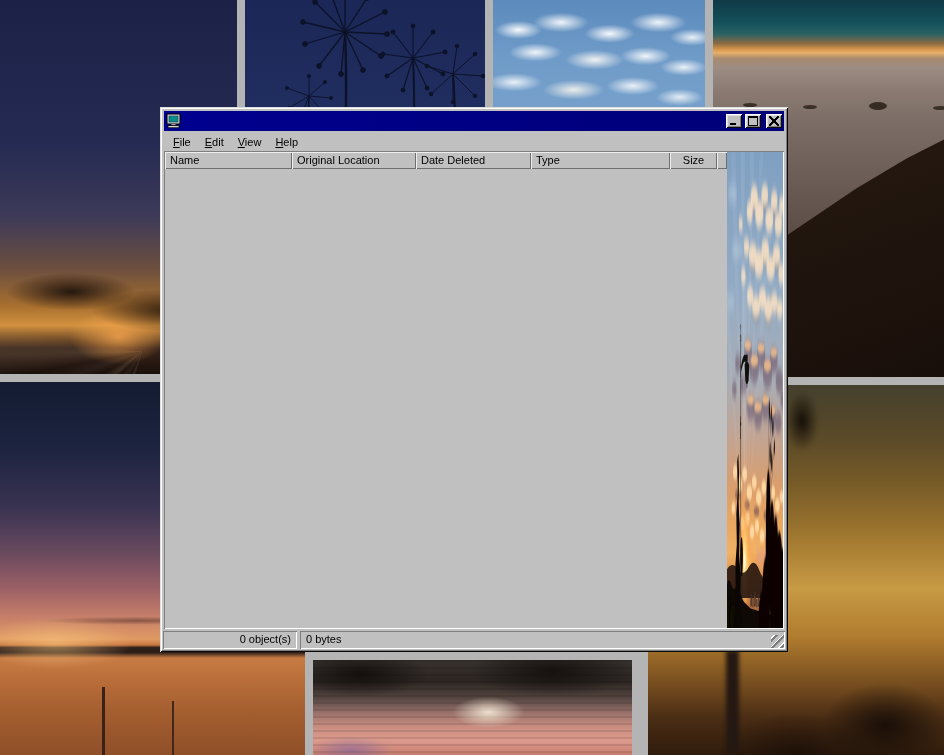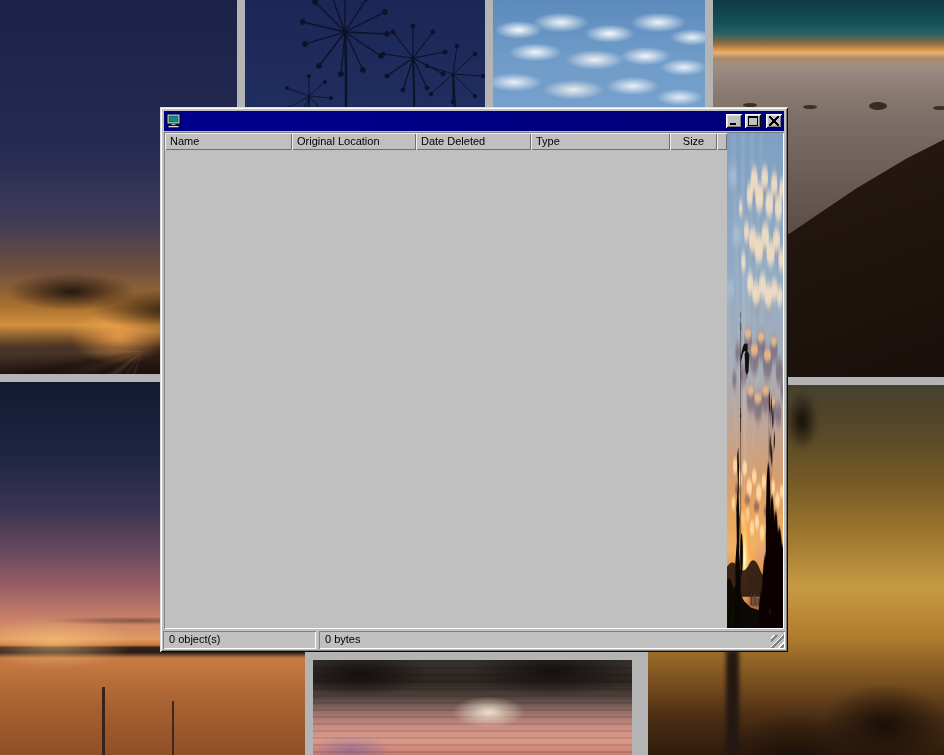--- a/index.html
+++ b/index.html
@@ -95,21 +95,21 @@
     box-shadow:inset 1px 1px #808080, inset -1px -1px #fff;padding:1px;min-height:0;}
   .colheaders{display:flex;height:17px;flex:0 0 auto;background:#c0c0c0;}
   .colh{box-sizing:border-box;font-size:11px;color:#000;padding:2px 5px 0;white-space:nowrap;overflow:hidden;background:#c0c0c0;
     box-shadow:inset 1px 1px #eee, inset -1px -1px #6e6e6e;}
   .colh.right{text-align:center;}
   .viewport{flex:1;position:relative;overflow:hidden;background:#000;min-height:0;}
   .viewport svg{display:block;width:100%;height:100%;}
   .statusbar{height:18px;margin-top:2px;display:flex;gap:3px;flex:0 0 auto;position:relative;}
   .spanel{box-sizing:border-box;font-size:11px;color:#000;padding:2px 6px 0;background:#c0c0c0;
     box-shadow:inset 1px 1px #808080, inset -1px -1px #fff;white-space:nowrap;overflow:hidden;}
-  .spanel.p1{width:153px;}
+  .spanel.p1{width:134px;text-align:right;}
   .spanel.p2{flex:1;}
   .grip{position:absolute;right:1px;bottom:1px;width:13px;height:13px;
     background:repeating-linear-gradient(135deg, transparent 0 2px, #fff 2px 3px, #7e7e7e 3px 5px, transparent 5px 6px);}
 </style>
 </head>
 <body>
 
 <div class="screen">
 
   <div class="tile t-rays"></div>
@@ -231,20 +231,26 @@
           <span class="g-min"></span>
         </div>
       <div class="tbtn">
           <span class="g-max"></span>
         </div>
       <div class="tbtn close">
           <span class="g-x"></span>
         </div>
     </div>
 
+    <div class="menubar">
+      <span class="menu-item"><span class="u">F</span><span>ile</span></span>
+      <span class="menu-item"><span class="u">E</span><span>dit</span></span>
+      <span class="menu-item"><span class="u">V</span><span>iew</span></span>
+      <span class="menu-item"><span class="u">H</span><span>elp</span></span>
+    </div>
 
     <div class="client">
       <div class="colheaders">
         <div class="colh" style="width:127px">Name</div>
         <div class="colh" style="width:124px">Original Location</div>
         <div class="colh" style="width:115px">Date Deleted</div>
         <div class="colh" style="width:139px">Type</div>
         <div class="colh right" style="width:47px">Size</div>
         <div class="colh" style="flex:1"></div>
       </div>

